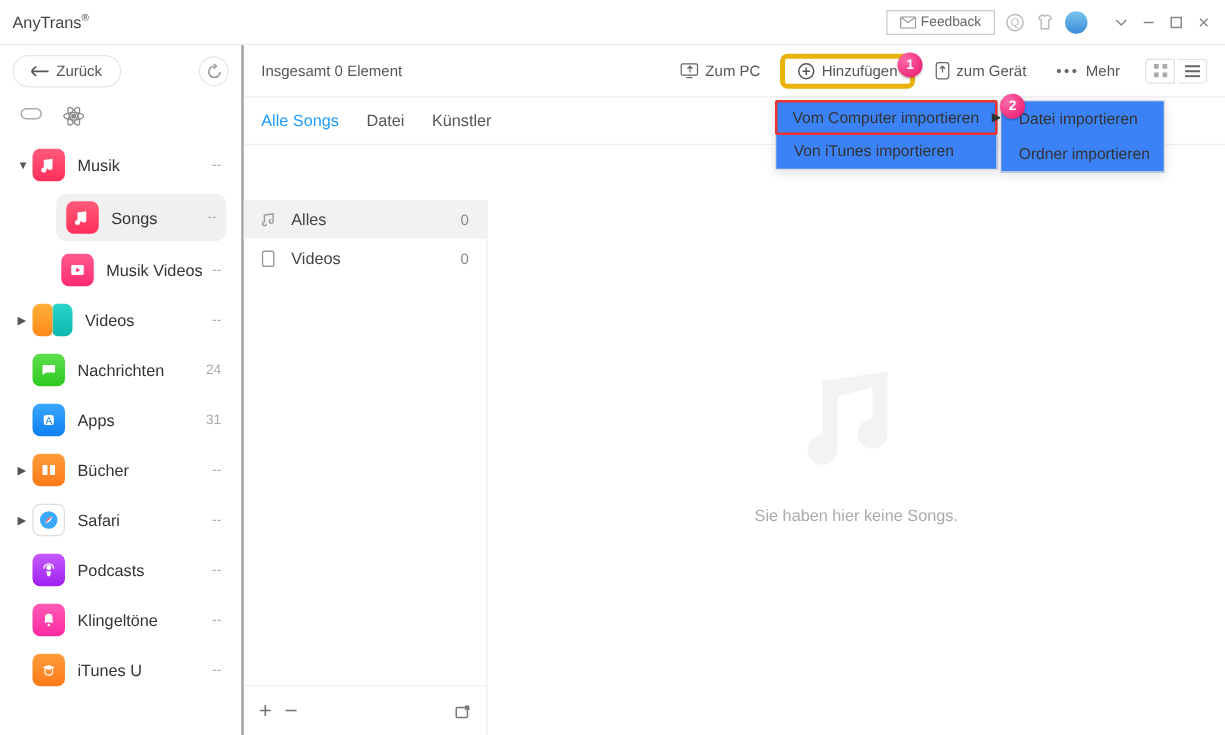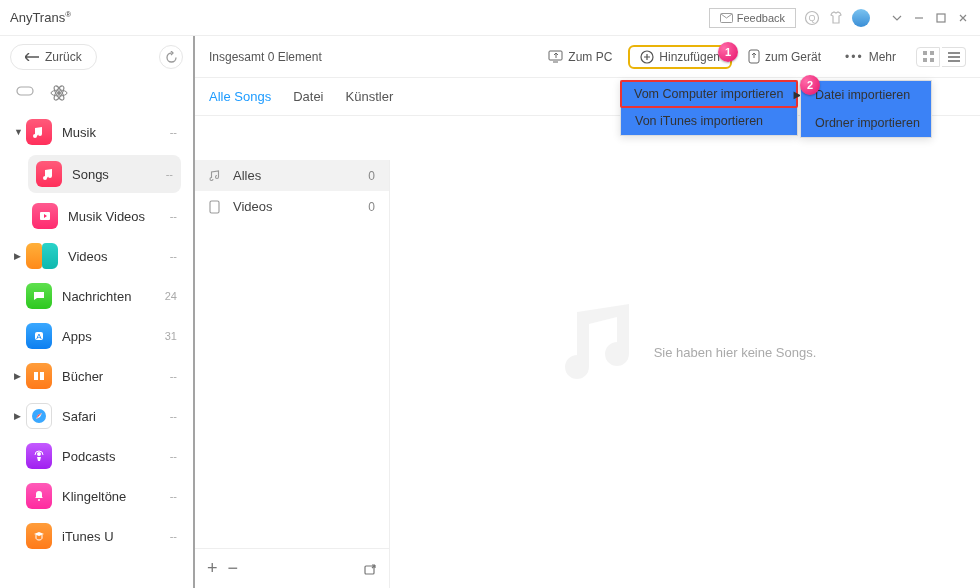--- a/index.html
+++ b/index.html
@@ -24,21 +24,21 @@
 .side-top { height: 42px; display: flex; align-items: center; padding: 0 10px; }
 .back-btn { display: flex; align-items: center; gap: 6px; background: #fff; border: 1px solid #e6e6e6; border-radius: 16px; padding: 5px 14px; font-size: 12px; color: #555; cursor: pointer; }
 .sync-btn { margin-left: auto; width: 24px; height: 24px; border: 1px solid #e6e6e6; border-radius: 50%; display: flex; align-items: center; justify-content: center; cursor: pointer; color: #888; }
 
 .side-icons { padding: 6px 16px; display: flex; gap: 16px; }
 .side-ico { width: 18px; height: 18px; color: #888; cursor: pointer; }
 
 
 .side-list { flex: 1; overflow: auto; padding: 4px 0; }
 .side-item { display: flex; align-items: center; padding: 7px 16px 7px 14px; font-size: 13px; color: #333; cursor: pointer; }
-.side-item.child { padding-left: 32px; }
+.side-item.child { padding-left: 32px; margin-left: 17px; }
 .side-item .chev { width: 10px; display: inline-flex; font-size: 9px; color: #555; margin-right: 2px; }
 .side-item .icon-box { width: 26px; height: 26px; border-radius: 6px; display: flex; align-items: center; justify-content: center; margin-right: 10px; flex-shrink: 0; }
 .side-item .label { flex: 1; }
 .side-item .count { font-size: 11px; color: #aaa; }
 .side-item.selected { }
 .side-item.selected .pill { background: #f0f0f0; border-radius: 8px; padding: 6px 8px; display: flex; align-items: center; flex: 1; margin: -4px -4px; }
 
 
 .ic-music { background: linear-gradient(180deg,#ff5a7a,#ff2f5b); }
 .ic-mvideo { background: linear-gradient(180deg,#ff5a8f,#ff2a6f); }
@@ -50,21 +50,21 @@
 .ic-safari { background: #fff; border: 1px solid #ddd; }
 .ic-podcast { background: linear-gradient(180deg,#c45aff,#a020f0); }
 .ic-ring { background: linear-gradient(180deg,#ff5ab8,#ff2a9f); }
 .ic-voice { background: #222; }
 .ic-itunes { background: linear-gradient(180deg,#ff9d3a,#ff7a1a); }
 
 
 .toolbar { height: 42px; display: flex; align-items: center; padding: 0 14px; border-bottom: 1px solid #eee; font-size: 12px; color: #555; }
 .toolbar .summary { flex: 1; }
 .tb-btn { display: flex; align-items: center; gap: 5px; padding: 4px 8px; cursor: pointer; color: #555; font-size: 12px; border-radius: 4px; position: relative; }
-.tb-btn.highlight { border: 2px solid #eab308; border-radius: 6px; padding: 3px 10px; }
+.tb-btn.highlight { border: 4px solid #eab308; border-radius: 6px; padding: 3px 10px; }
 .tb-sep { width: 8px; }
 .view-toggle { display: flex; gap: 2px; margin-left: 12px; }
 .vt { width: 24px; height: 20px; border: 1px solid #e0e0e0; display: flex; align-items: center; justify-content: center; cursor: pointer; color: #888; font-size: 11px; }
 .vt.left { border-radius: 4px 0 0 4px; }
 .vt.right { border-radius: 0 4px 4px 0; border-left: none; }
 
 .tabs { height: 38px; display: flex; align-items: center; padding: 0 14px; border-bottom: 1px solid #eee; gap: 22px; font-size: 13px; }
 .tab { color: #555; cursor: pointer; padding: 4px 0; }
 .tab.active { color: #1d9bff; font-weight: 500; }
 
@@ -72,21 +72,21 @@
 .mid { flex: 1; display: flex; }
 .catcol { width: 195px; border-right: 1px solid #eee; display: flex; flex-direction: column; margin-top: 44px; }
 .cat-item { display: flex; align-items: center; padding: 8px 14px; font-size: 13px; color: #444; cursor: pointer; }
 .cat-item.sel { background: #f2f2f2; }
 .cat-item .ci-icon { width: 16px; margin-right: 8px; color: #999; display: flex; }
 .cat-item .ci-label { flex: 1; }
 .cat-item .ci-count { color: #888; font-size: 12px; }
 .cat-footer { margin-top: auto; height: 40px; border-top: 1px solid #eee; display: flex; align-items: center; padding: 0 12px; gap: 10px; color: #777; }
 .cat-footer .sp { flex: 1; }
 
-.empty { flex: 1; display: flex; flex-direction: row; align-items: center; justify-content: center; color: #bbb; }
+.empty { flex: 1; display: flex; flex-direction: column; align-items: center; justify-content: center; color: #bbb; }
 .empty .big-note { width: 100px; height: 100px; margin-bottom: 20px; opacity: .5; }
 .empty-text { font-size: 13px; color: #aaa; }
 
 
 .menu { position: absolute; background: #3b82f6; border: 1px solid #ddd; box-shadow: 0 2px 8px rgba(0,0,0,.12); font-size: 12.5px; color: #333; }
 .menu-item { padding: 7px 14px; cursor: pointer; display: flex; align-items: center; white-space: nowrap; }
 .menu-item.hl { border: 2px solid #e33; border-radius: 2px; margin: -1px; padding: 5px 12px; position: relative; }
 .menu-item .arrow { margin-left: auto; font-size: 10px; padding-left: 10px; }
 
 .badge { position: absolute; width: 20px; height: 20px; border-radius: 50%; background: radial-gradient(circle at 30% 30%, #ff6aa8, #e6116a); color: #fff; font-size: 11px; font-weight: 700; display: flex; align-items: center; justify-content: center; z-index: 50; box-shadow: 0 1px 2px rgba(0,0,0,.3); }

